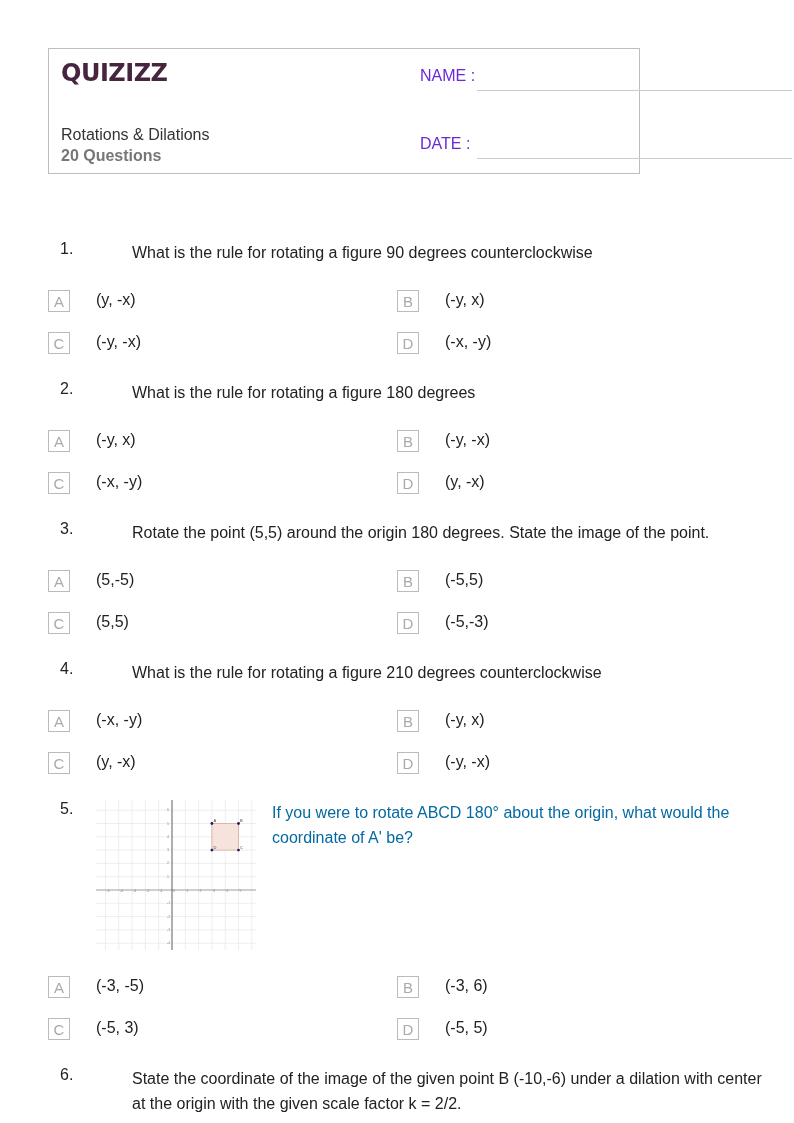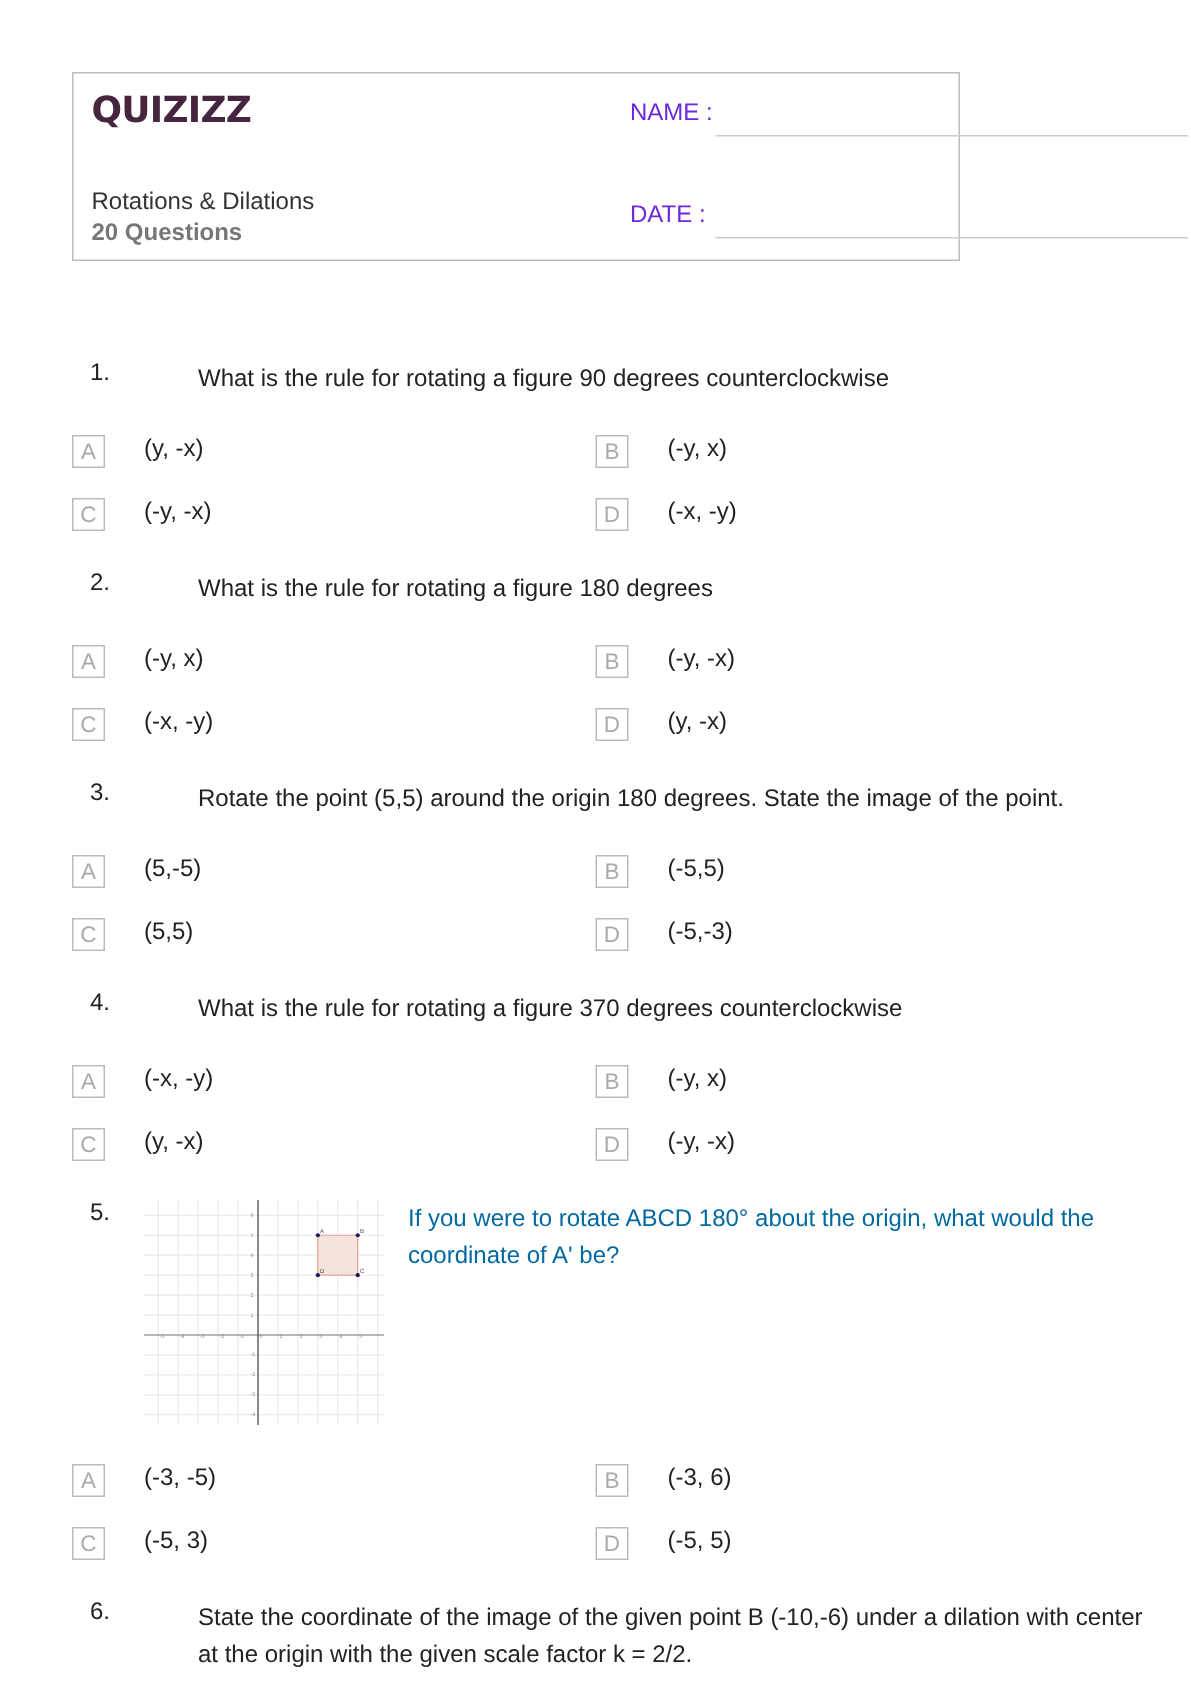--- a/index.html
+++ b/index.html
@@ -99,21 +99,21 @@
     <span class="box">C</span>
     <span class="val">(5,5)</span>
   </div>
 <div class="opt" style="left:397px;top:612px">
     <span class="box">D</span>
     <span class="val">(-5,-3)</span>
   </div>
 
 <div class="q" style="top:660px">
   <span class="num">4.</span>
-  <span class="text">What is the rule for rotating a figure 370 degrees counterclockwise</span>
+  <span class="text">What is the rule for rotating a figure 210 degrees counterclockwise</span>
 </div>
 <div class="opt" style="left:48px;top:710px">
     <span class="box">A</span>
     <span class="val">(-x, -y)</span>
   </div>
 <div class="opt" style="left:397px;top:710px">
     <span class="box">B</span>
     <span class="val">(-y, x)</span>
   </div>
 <div class="opt" style="left:48px;top:752px">

